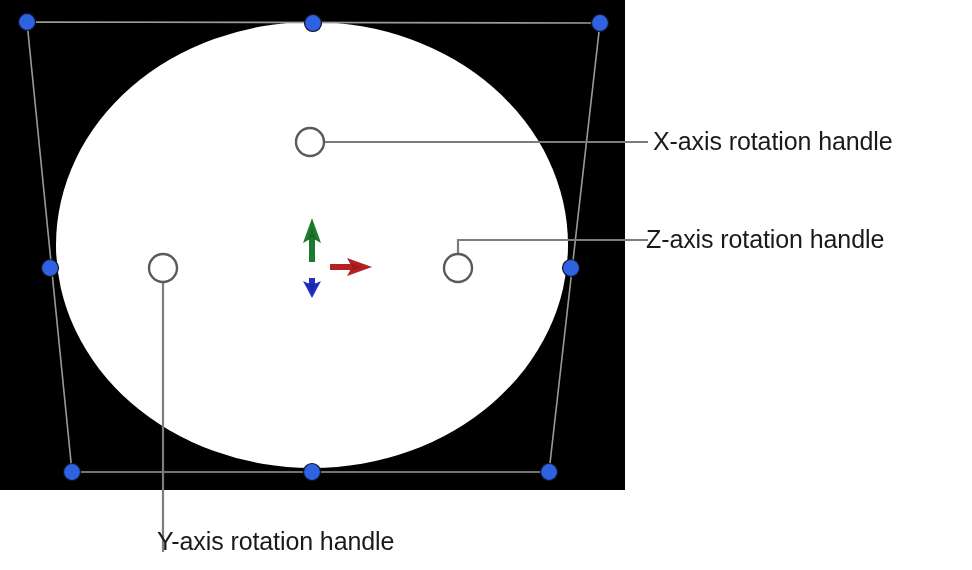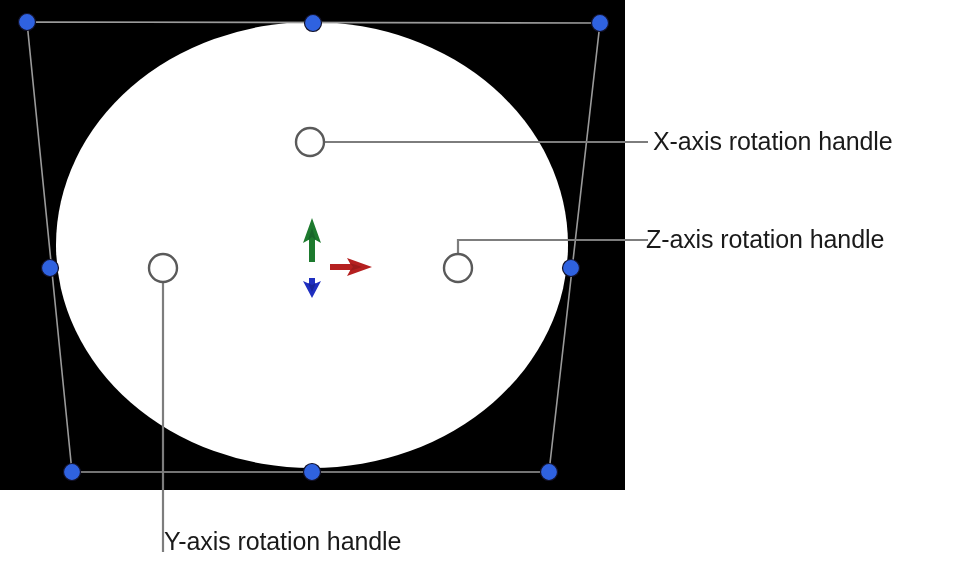--- a/index.html
+++ b/index.html
@@ -34,21 +34,21 @@
     font-family: "Liberation Sans", sans-serif;
     font-size: 25px;
     font-weight: 400;
     color: #1a1a1a;
     white-space: nowrap;
     letter-spacing: -0.1px;
     line-height: 1;
   }
   #label-x-axis { left: 653px; top: 129px; }
   #label-z-axis { left: 646px; top: 227px; }
-  #label-y-axis { left: 164px; top: 529px; }
+  #label-y-axis { left: 157px; top: 529px; }
 </style>
 </head>
 <body>
 
 <div id="stage">
 
   <svg id="scene-svg" viewBox="0 0 972 570" xmlns="http://www.w3.org/2000/svg">
 
     <rect x="0" y="0" width="625" height="490" fill="#000000"></rect>
 

